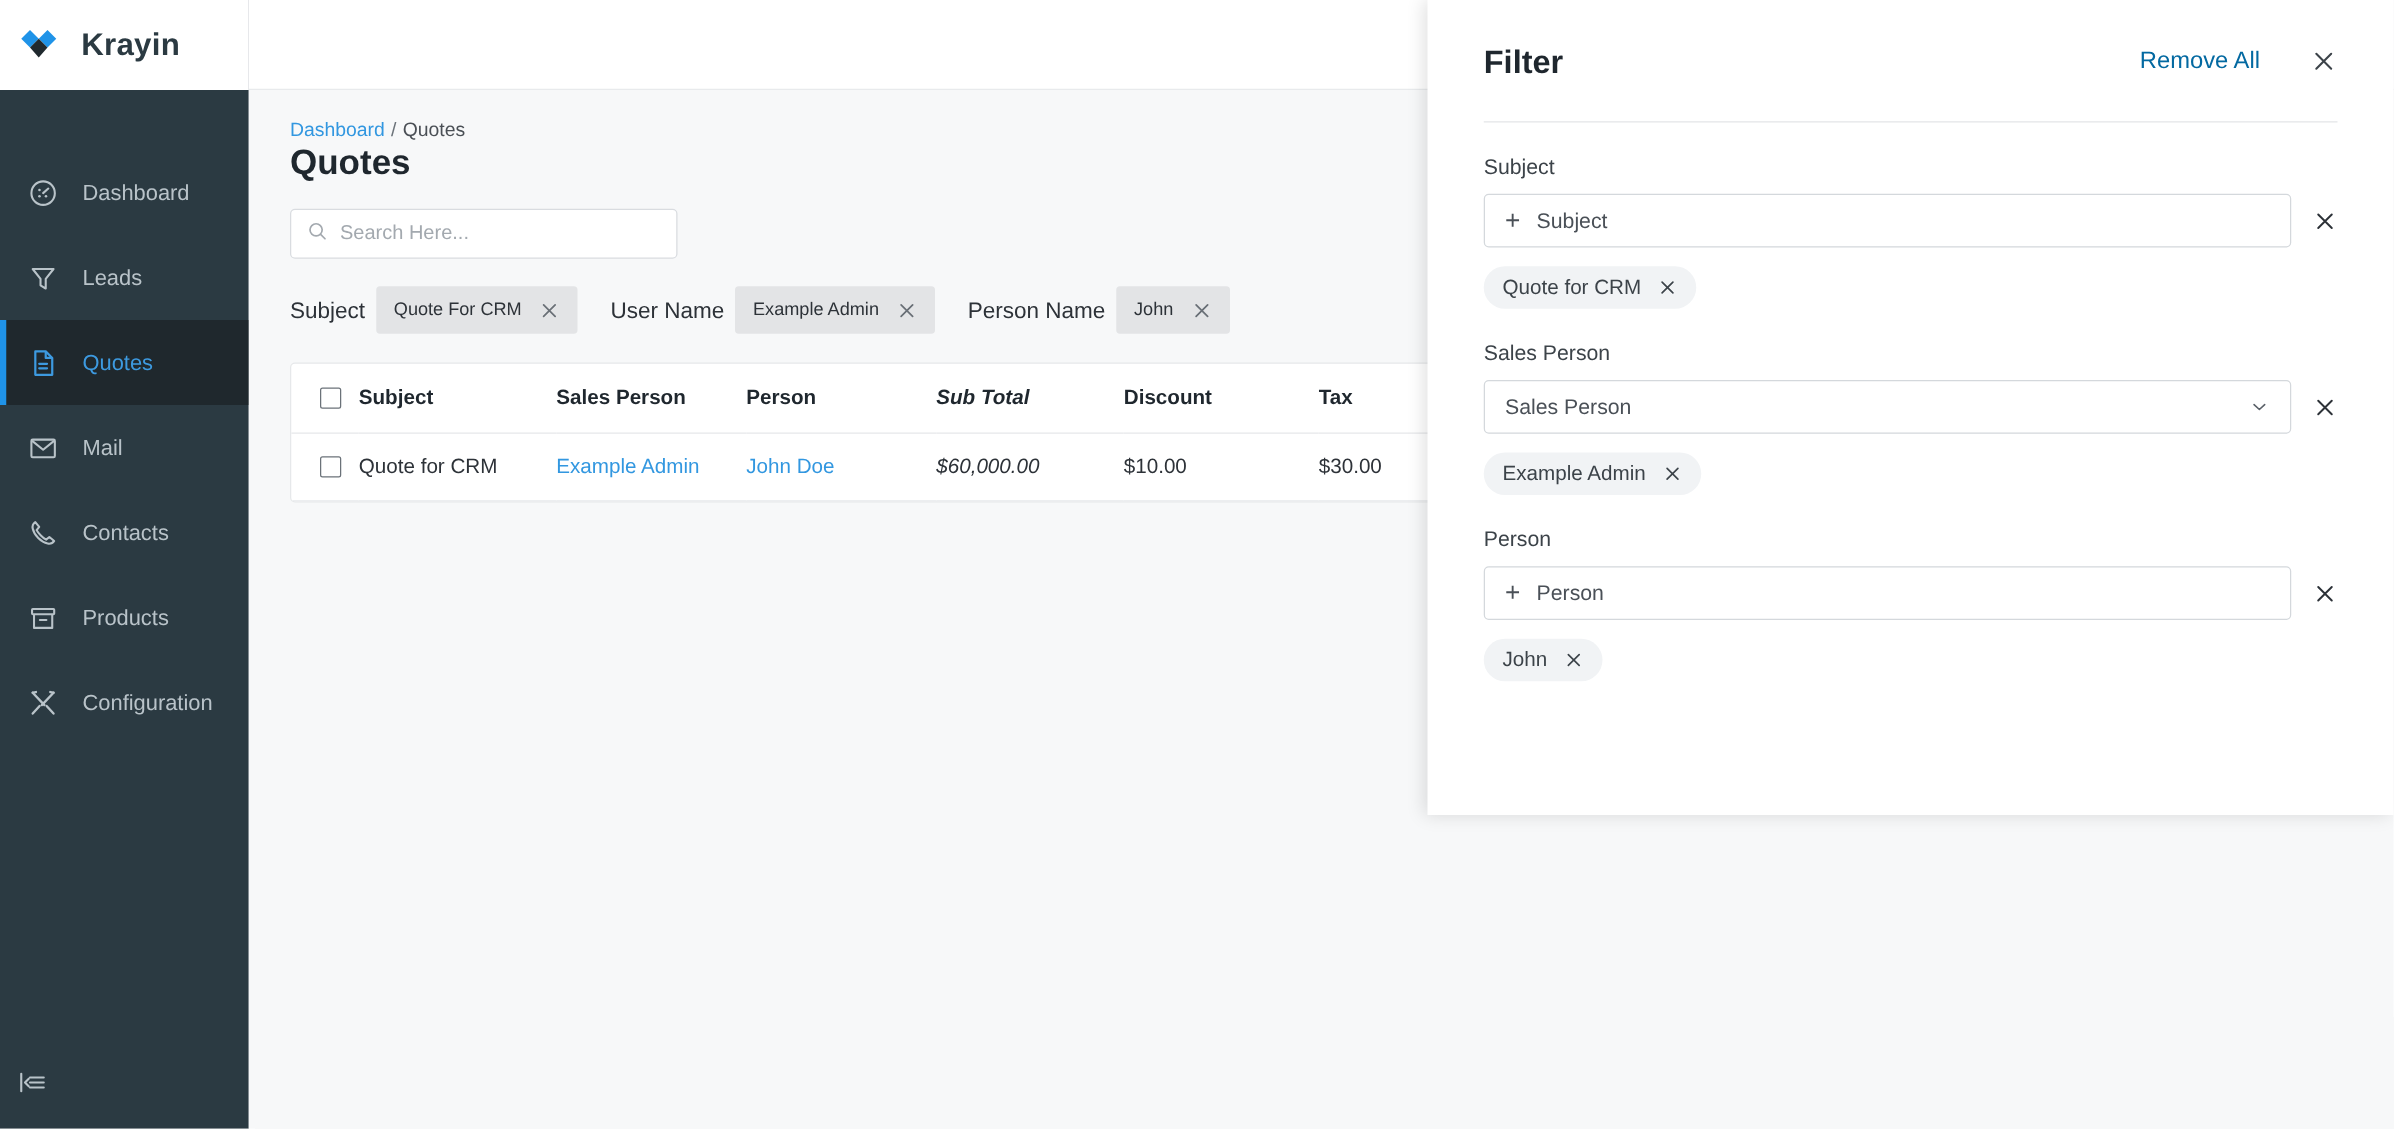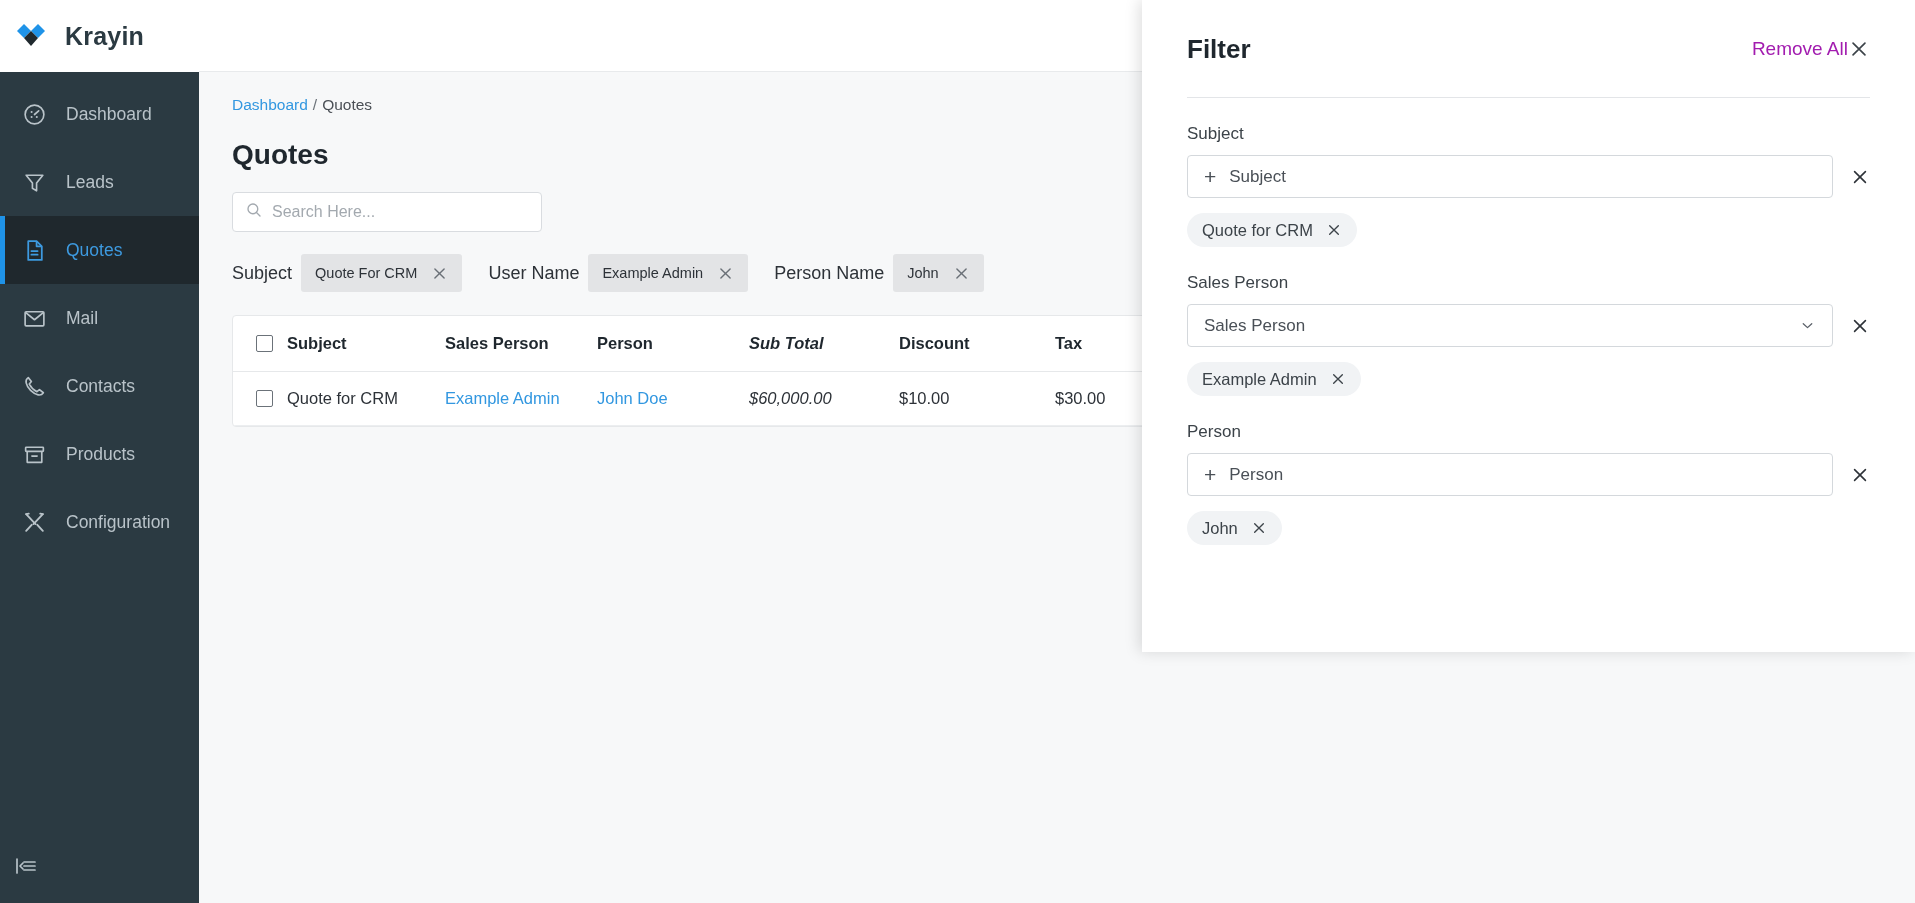--- a/index.html
+++ b/index.html
@@ -10,21 +10,21 @@
     overflow: hidden;
   }
   .app { position: relative; width: 1915px; height: 903px; display: flex; }
 
   
   .sidebar {
     width: 199px; height: 903px;
     background: #2b3a42;
     flex: 0 0 199px;
     position: relative;
-    display: flex; flex-direction: column;
+    display: flex; flex-direction: column; gap: 40px;
   }
   .logo-area {
     height: 72px; background: #ffffff;
     display: flex; align-items: center; padding-left: 14px; gap: 11px;
   }
   .logo-mark { width: 40px; height: 32px; flex: 0 0 40px; }
   .logo-text { font-size: 25px; font-weight: 600; color: #2b3a42; letter-spacing: .2px; }
   .nav { padding-top: 8px; flex: 1; }
   .nav-item {
     height: 68px; display: flex; align-items: center;
@@ -43,21 +43,21 @@
     color: #b9c3c9; cursor: pointer;
   }
 
   
   .main {
     flex: 1; height: 903px; background: #f7f8f9;
     display: flex; flex-direction: column; position: relative;
   }
   .topbar { height: 72px; background: #ffffff; border-bottom: 1px solid #e8eaec; flex: 0 0 72px; }
   .content { padding: 24px 0 0 33px; position: relative; }
-  .breadcrumb { font-size: 15.5px; color: #4a4f55; margin-bottom: 25px; }
+  .breadcrumb { font-size: 15.5px; color: #4a4f55; margin-bottom: 0; }
   .breadcrumb a { color: #3297e0; text-decoration: none; cursor: pointer; }
   .breadcrumb .sep { color: #6b7279; margin: 0 5px; }
   .page-title { font-size: 28px; font-weight: 700; color: #1f272e; margin-bottom: 21px; }
 
   .search-wrap {
     width: 310px; height: 40px; background: #ffffff;
     border: 1px solid #d9dce0; border-radius: 4px;
     display: flex; align-items: center; padding: 0 12px; gap: 9px;
     margin-bottom: 22px;
   }
@@ -108,21 +108,21 @@
   .filter-panel {
     position: absolute; top: 0; right: 0;
     width: 773px; height: 652px; background: #ffffff;
     box-shadow: -3px 0 14px rgba(0,0,0,.13);
     padding: 26px 45px 0 45px;
     z-index: 40;
   }
   .fp-head { display: flex; align-items: center; height: 46px; }
   .fp-title { font-size: 26px; font-weight: 700; color: #1f272e; flex: 1; }
   .fp-removeall {
-    font-size: 19px; color: #a21caf; cursor: pointer; 
+    font-size: 19px; color: #0369a1; cursor: pointer; margin-right: 40px;
   }
   .fp-close { cursor: pointer; color: #3c4349; display: flex; }
   .fp-divider { height: 1px; background: #e3e5e8; margin-top: 25px; margin-bottom: 26px; }
 
   .fp-group { margin-bottom: 26px; }
   .fp-label { font-size: 17px; color: #3c4349; margin-bottom: 11px; }
   .fp-row { display: flex; align-items: center; gap: 17px; }
   .fp-field {
     flex: 1; height: 43px; border: 1px solid #d4d8dc; border-radius: 4px;
     background: #fff; display: flex; align-items: center;

